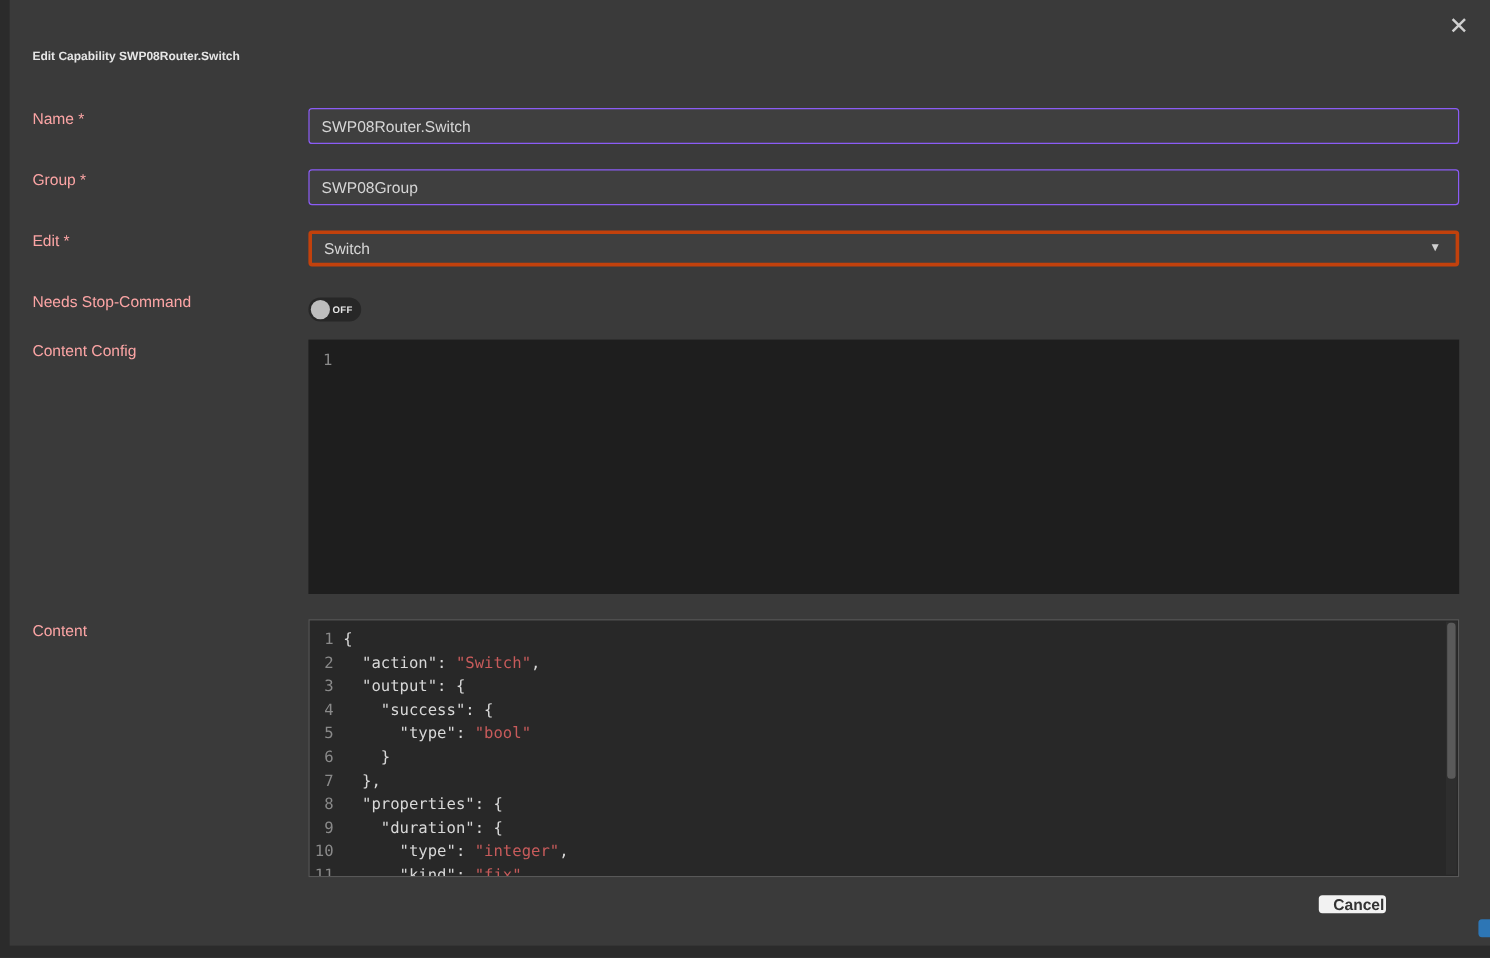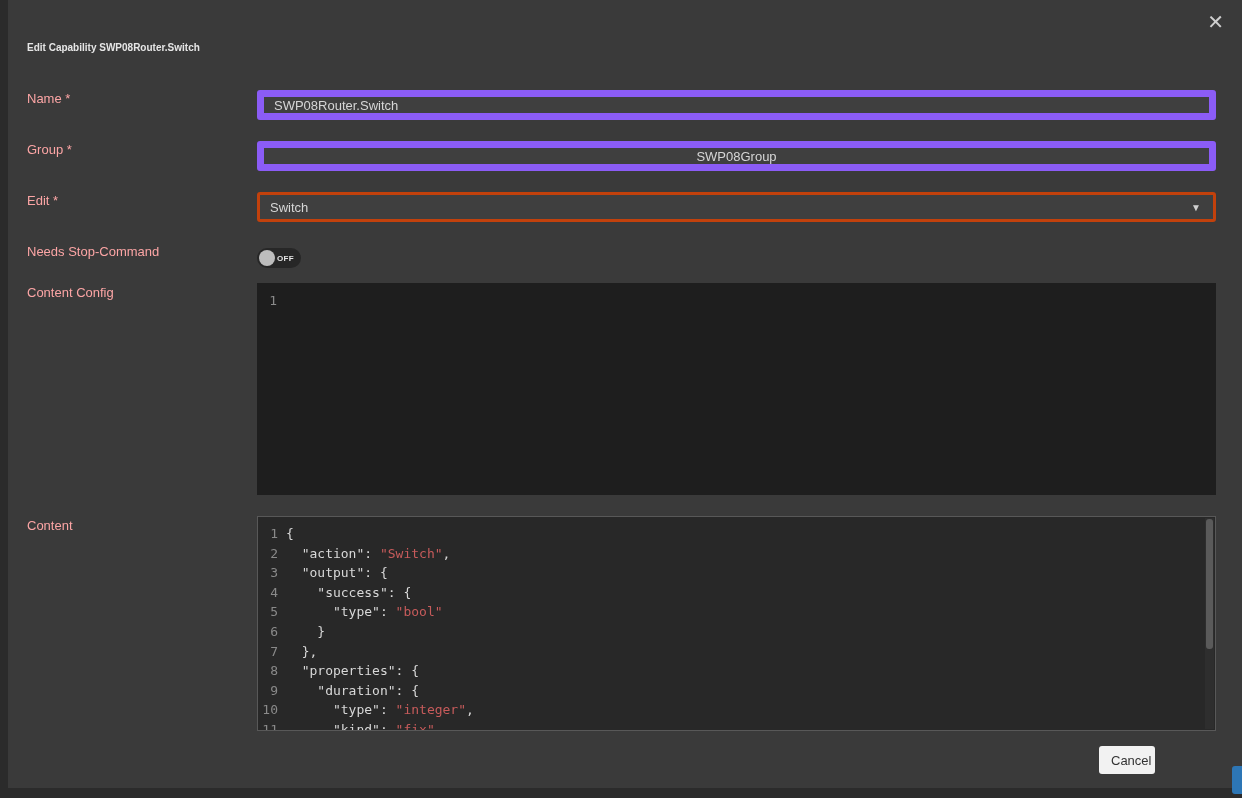--- a/index.html
+++ b/index.html
@@ -26,21 +26,21 @@
     margin: 0;
     font-size: 10px; font-weight: bold; color: #e6e6e6;
   }
   .field-label {
     position: absolute; left: 19px;
     font-size: 13px; color: #fca5a5;
   }
   .text-input {
     position: absolute; left: 249px; width: 959px; height: 30px;
     background: #3f3f3f;
-    border: 7px solid #8b5cf6;
+    border: 1px solid #8b5cf6;
     border-radius: 3px;
     color: #d6d6d6;
     font-size: 13px;
     font-family: "Liberation Sans", sans-serif;
     padding: 0 10px;
     outline: none;
   }
   .select-input {
     position: absolute; left: 249px; width: 959px; height: 30px;
     background: #3f3f3f;
@@ -115,26 +115,27 @@
     width: 9px;
     background: #2e2e2e;
   }
   .scrollbar-thumb {
     position: absolute; top: 1px; left: 1px;
     width: 7px; height: 130px;
     background: #5a5a5a;
     border-radius: 3px;
   }
   .btn {
-    position: absolute; top: 746px; height: 28px;
+    position: absolute; top: 746px; height: 15px;
     border: none; border-radius: 3px;
     font-family: "Liberation Sans", sans-serif;
     font-size: 13px;
     cursor: pointer;
     padding: 0 12px;
+    font-weight: bold;
   }
   .btn-cancel {
     left: 1091px; width: 56px;
     background: #f2f2f2; color: #333333;
   }
   .btn-save {
     left: 1224px; width: 47px;
     background: var(--accent-blue, #2d76b5);
     color: rgba(255,255,255,0.55);
     margin-top: 20px;
@@ -146,21 +147,21 @@
 <div class="modal">
 
   <span class="close-icon">✕</span>
 
   <h1 class="dialog-title">Edit Capability SWP08Router.Switch</h1>
 
   <label class="field-label" style="top:91px">Name *</label>
   <input class="text-input" style="top: 90px;" value="SWP08Router.Switch">
 
   <label class="field-label" style="top:142px">Group *</label>
-  <input class="text-input" style="top: 141px; text-align: center;" value="SWP08Group">
+  <input class="text-input" style="top: 141px;" value="SWP08Group">
 
   <label class="field-label" style="top:193px">Edit *</label>
   <div class="select-input" style="top:192px">
     <span>Switch</span>
     <span class="select-chevron">▼</span>
   </div>
 
   <label class="field-label" style="top:244px">Needs Stop-Command</label>
   <div class="toggle">
     <span class="toggle-knob"></span>

